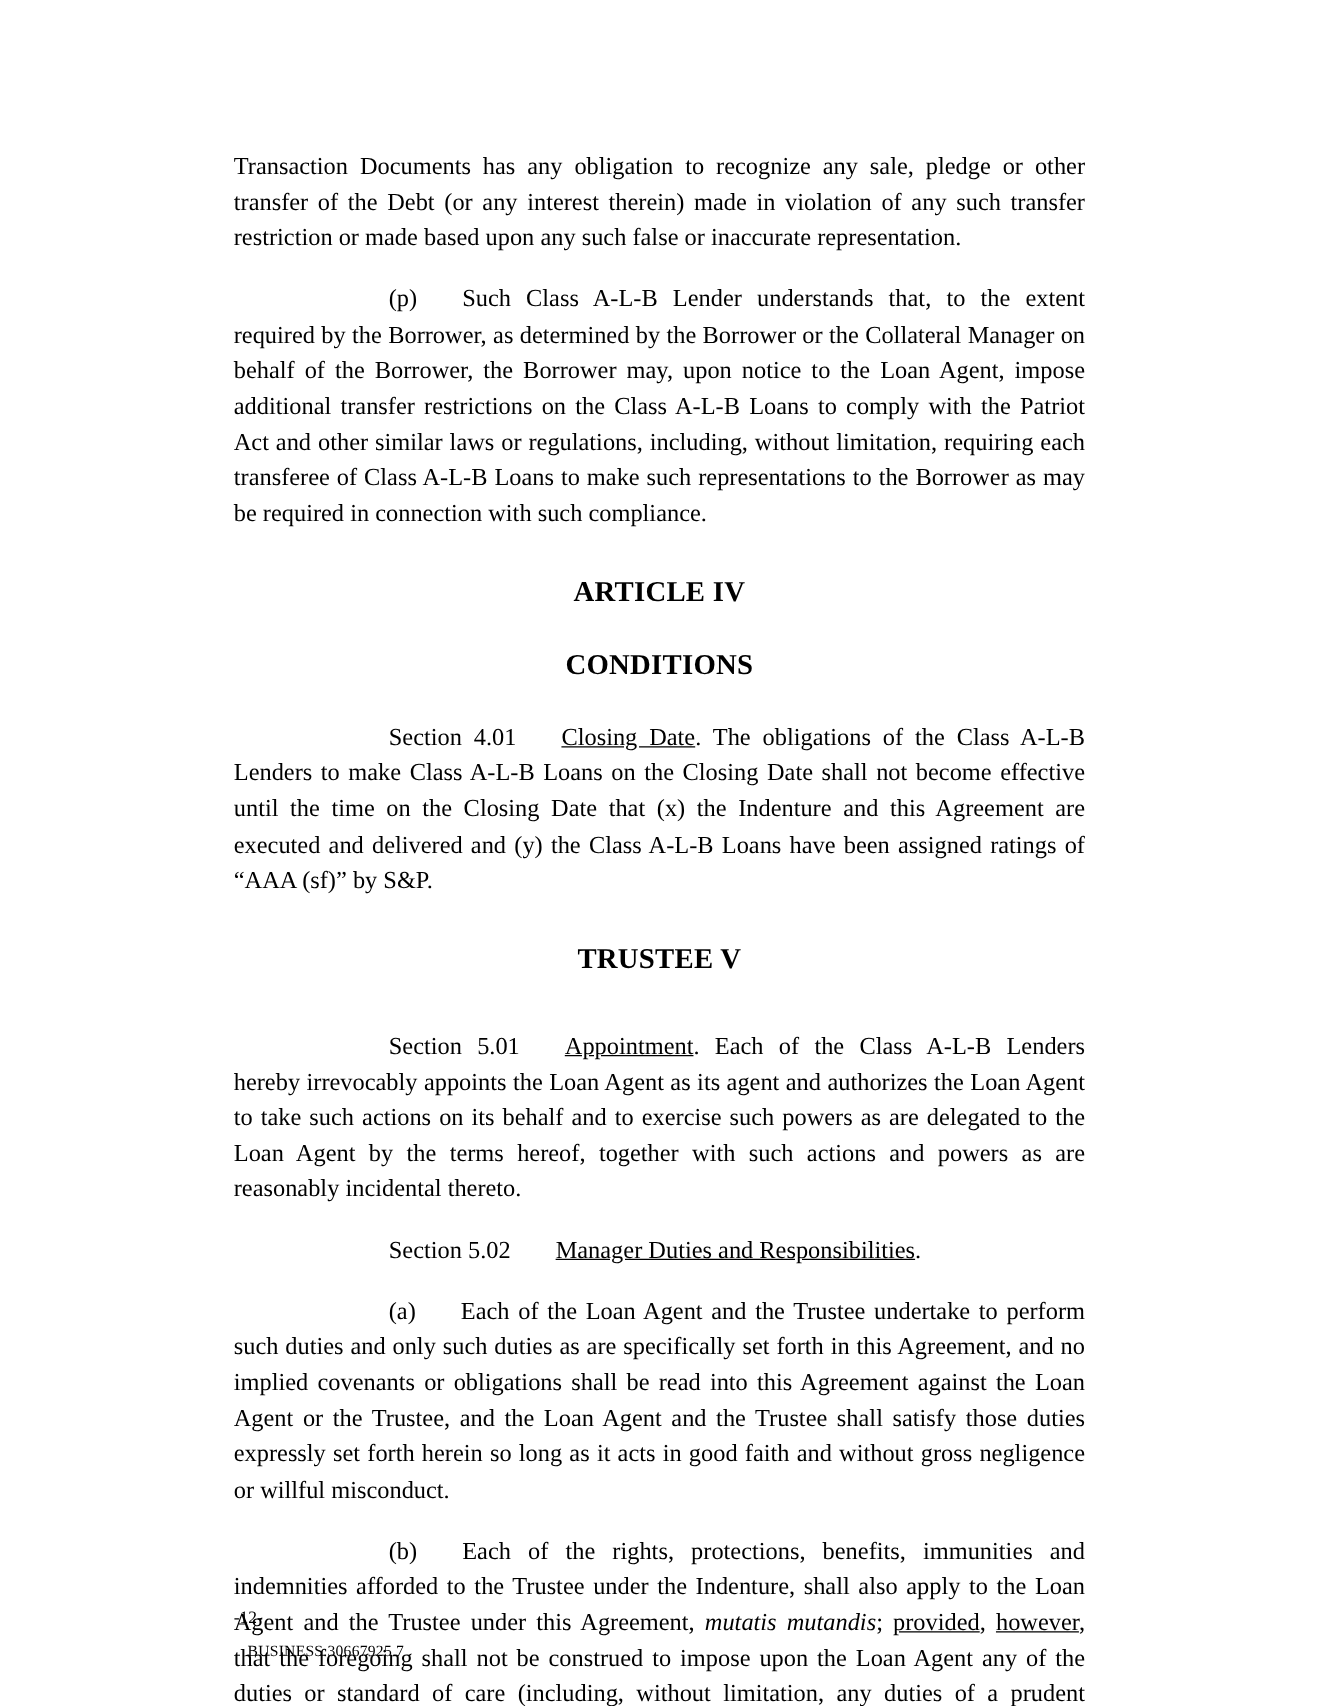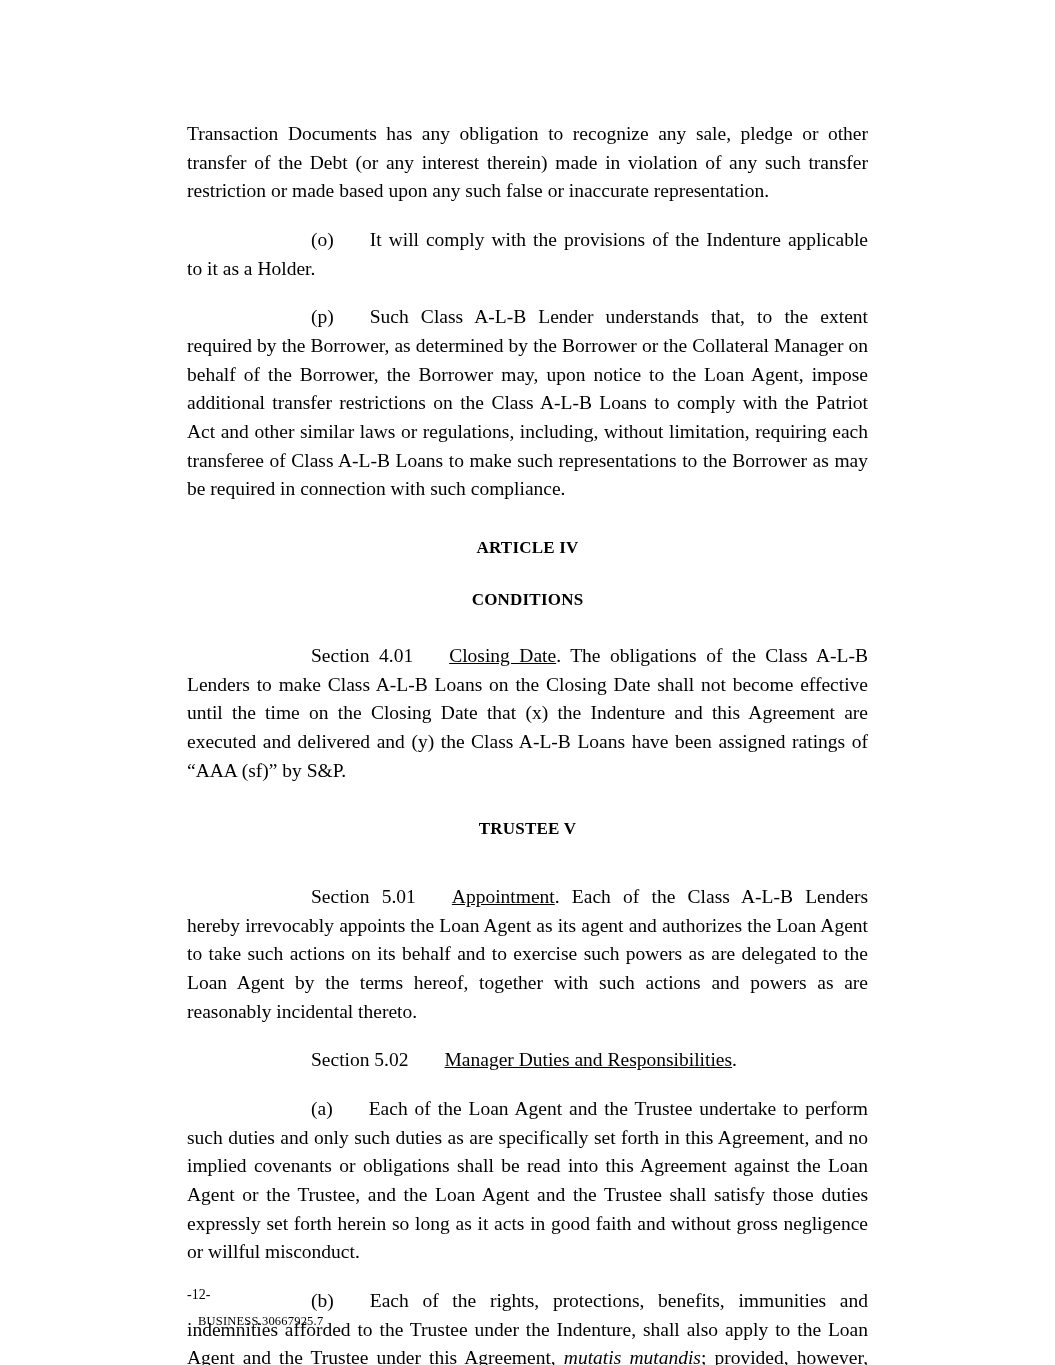--- a/index.html
+++ b/index.html
@@ -33,21 +33,21 @@
     display: inline-block;
     width: 124px;
   }
   .label-gap {
     display: inline-block;
     width: 36px;
   }
   .heading-center {
     text-align: center;
     font-weight: bold;
-    font-size: 17px;
+    font-size: 23px;
     margin: 0 0 20px 0;
     letter-spacing: 0.2px;
   }
   .article-block {
     margin-top: 34px;
   }
   u.plain {
   }
   em.ital {
   }
@@ -70,21 +70,20 @@
     letter-spacing: 0.2px;
   }
 </style>
 </head>
 <body>
 
 <div class="page">
 
   <p class="body-text">Transaction Documents has any obligation to recognize any sale, pledge or other transfer of the Debt (or any interest therein) made in violation of any such transfer restriction or made based upon any such false or inaccurate representation.</p>
 
-  <p class="body-text"><span class="para-indent"></span><span>(o)</span><span class="label-gap"></span><span>It will comply with the provisions of the Indenture applicable to it as a Holder.</span></p>
 
   <p class="body-text"><span class="para-indent"></span><span>(p)</span><span class="label-gap"></span><span>Such Class A-L-B Lender understands that, to the extent required by the Borrower, as determined by the Borrower or the Collateral Manager on behalf of the Borrower, the Borrower may, upon notice to the Loan Agent, impose additional transfer restrictions on the Class A-L-B Loans to comply with the Patriot Act and other similar laws or regulations, including, without limitation, requiring each transferee of Class A-L-B Loans to make such representations to the Borrower as may be required in connection with such compliance.</span></p>
 
   <div class="article-block">
     <p class="heading-center">ARTICLE IV</p>
     <div class="spacer-sm"></div>
     <p class="heading-center">CONDITIONS</p>
     <div class="spacer-sm"></div>
     <p class="body-text"><span class="para-indent"></span><span>Section 4.01</span><span class="label-gap"></span><u class="plain">Closing Date</u><span>. The obligations of the Class A-L-B Lenders to make Class A-L-B Loans on the Closing Date shall not become effective until the time on the Closing Date that (x) the Indenture and this Agreement are executed and delivered and (y) the Class A-L-B Loans have been assigned ratings of “AAA (sf)” by S&amp;P.</span></p>
   </div>

